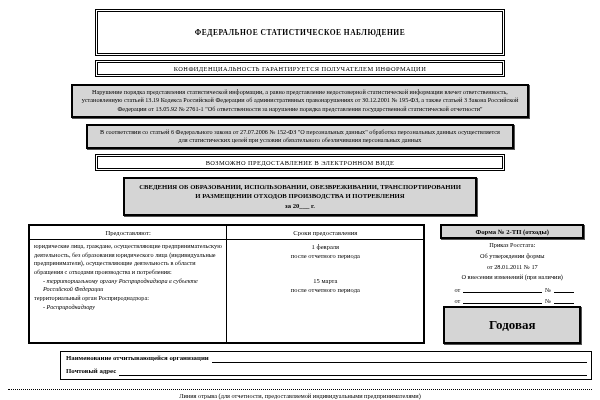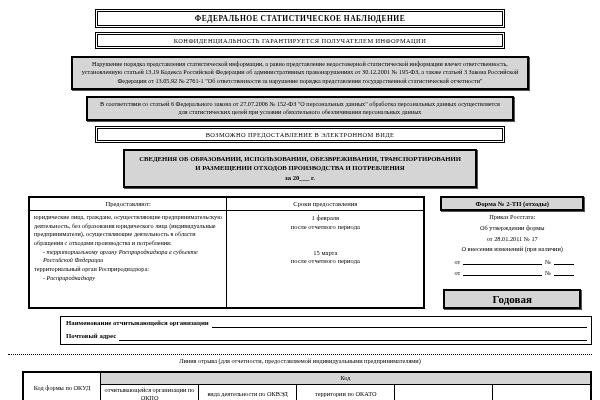--- a/index.html
+++ b/index.html
@@ -7,21 +7,21 @@
     width:600px; height:400px; background:#fff; color:#000;
     font-family:"Liberation Serif","DejaVu Serif",serif;
     overflow:hidden;
   }
   .page { box-sizing:border-box; width:600px; height:400px; padding:9px 8px 4px; position:relative; }
 
   .cbox { box-sizing:border-box; margin:0 auto; text-align:center; }
   .dbl { border:3px double #000; background:#fff; }
   .graybox { background:#d5d5d5; border:2px solid #000; box-shadow:1px 1px 0 #555; }
 
-  .b1 { width:410px; font-weight:bold; font-size:7.5px; letter-spacing:.5px; padding:2px 0; line-height:1.2; }
+  .b1 { width:410px; font-weight:bold; font-size:7.5px; letter-spacing:.5px; padding:16px 0; line-height:1.2; }
   .b2 { width:410px; font-size:6.4px; letter-spacing:.4px; padding:1.5px 0; margin-top:4px; line-height:1.2; }
   .b3 { width:458px; font-size:6.2px; line-height:1.4; padding:2px 8px; margin-top:7px; }
   .b4 { width:428px; font-size:6.2px; line-height:1.4; padding:2px 10px; margin-top:6px; }
   .b5 { width:410px; font-size:6.4px; letter-spacing:.4px; padding:1.5px 0; margin-top:5px; line-height:1.2; }
   .b6 { width:354px; font-weight:bold; font-size:6.7px; line-height:1.45; padding:3px 6px; margin-top:6px; }
 
   .mid { display:flex; margin:8px 6px 0 20px; gap:13px; }
   table.providers { border-collapse:collapse; width:404px; border:2px solid #000; table-layout:fixed; }
   table.providers th, table.providers td { border:1px solid #000; }
   table.providers th { font-weight:normal; font-size:6.6px; padding:1px 2px; text-align:center; }
@@ -31,21 +31,21 @@
   .dl-cell { text-align:center; vertical-align:top; font-size:6.5px; line-height:1.35; padding-top:3px; }
   .dl2 { margin-top:17px; }
 
   .form-info { width:150px; font-size:6.3px; text-align:center; }
   .fi-label { font-weight:bold; font-size:6.7px; padding:2px 1px; margin:0 2px; }
   .fi-line { margin-top:2.5px; line-height:1.3; }
   .fi-blank { display:flex; align-items:flex-end; margin:3px 12px 0 16px; gap:3px; font-size:6.3px; }
   .blank { border-bottom:1px solid #000; height:7px; display:inline-block; }
   .blank.long { flex:1; }
   .blank.short { width:20px; }
-  .fi-period { font-weight:bold; font-size:11px; padding:2px 0; margin:13px 5px 0; }
+  .fi-period { font-weight:bold; font-size:13px; padding:9px 0; margin:2px 5px 0; }
 
   .org-box { border:1.5px solid #000; margin:7px 0 0 52px; padding:2px 4px 3px 5px; }
   .org-row { display:flex; align-items:flex-end; }
   .org-row + .org-row { margin-top:4px; }
   .org-lbl { font-weight:bold; font-size:6.8px; white-space:nowrap; line-height:1.3; }
   .org-fill { flex:1; border-bottom:1.5px solid #000; margin-left:3px; height:8px; }
 
   .tearoff { margin-top:9px; }
   .tear-line { border-top:1px dotted #000; height:0; }
   .tear-caption { text-align:center; font-size:6.3px; margin-top:2px; line-height:1.2; }

